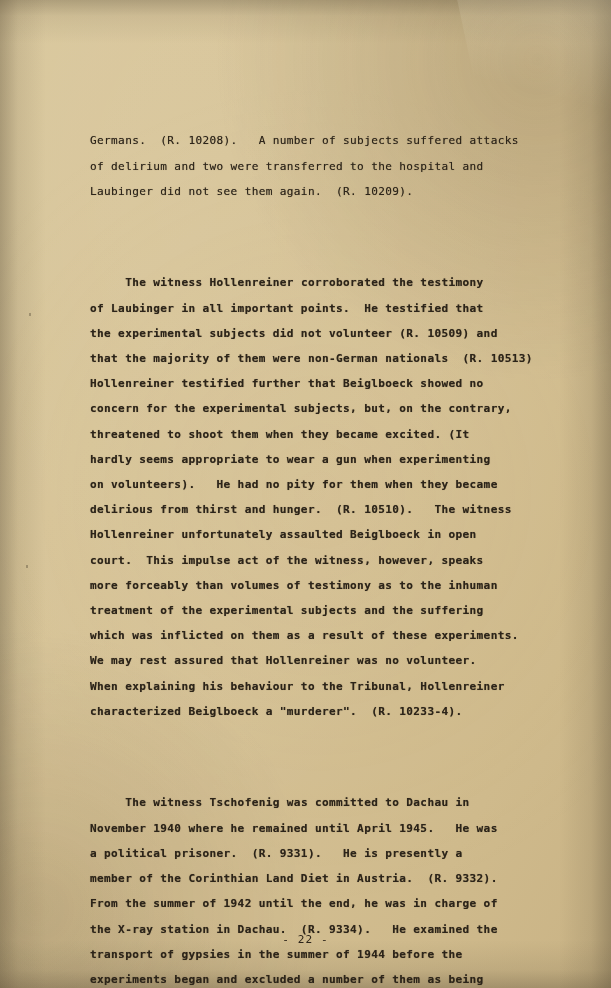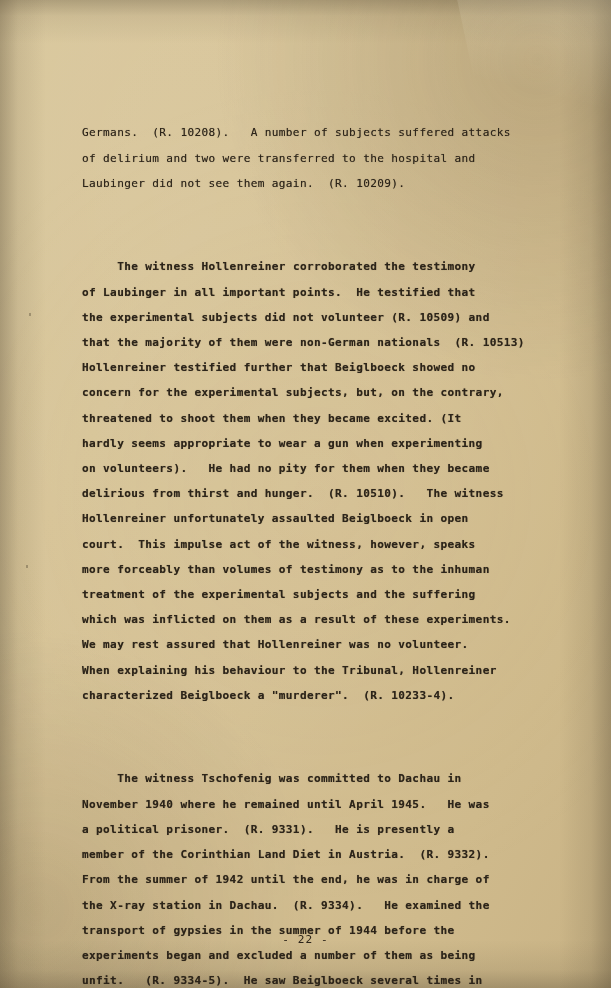--- a/index.html
+++ b/index.html
@@ -56,21 +56,21 @@
     font-size: 11.1px;
     line-height: 25.2px;
     color: #2c2419;
     letter-spacing: 0.35px;
     white-space: pre-wrap;
     position: relative;
     z-index: 2;
     text-shadow: 0 0 0.7px rgba(44,36,25,0.55);
   }
   .para {
-    margin: 8px;
+    margin: 16px;
     white-space: pre-wrap;
   }
   .para + .para {
     margin-top: 0;
     font-weight: bold;
   }
   .pagenum {
     position: absolute;
     left: 0;
     right: 0;

